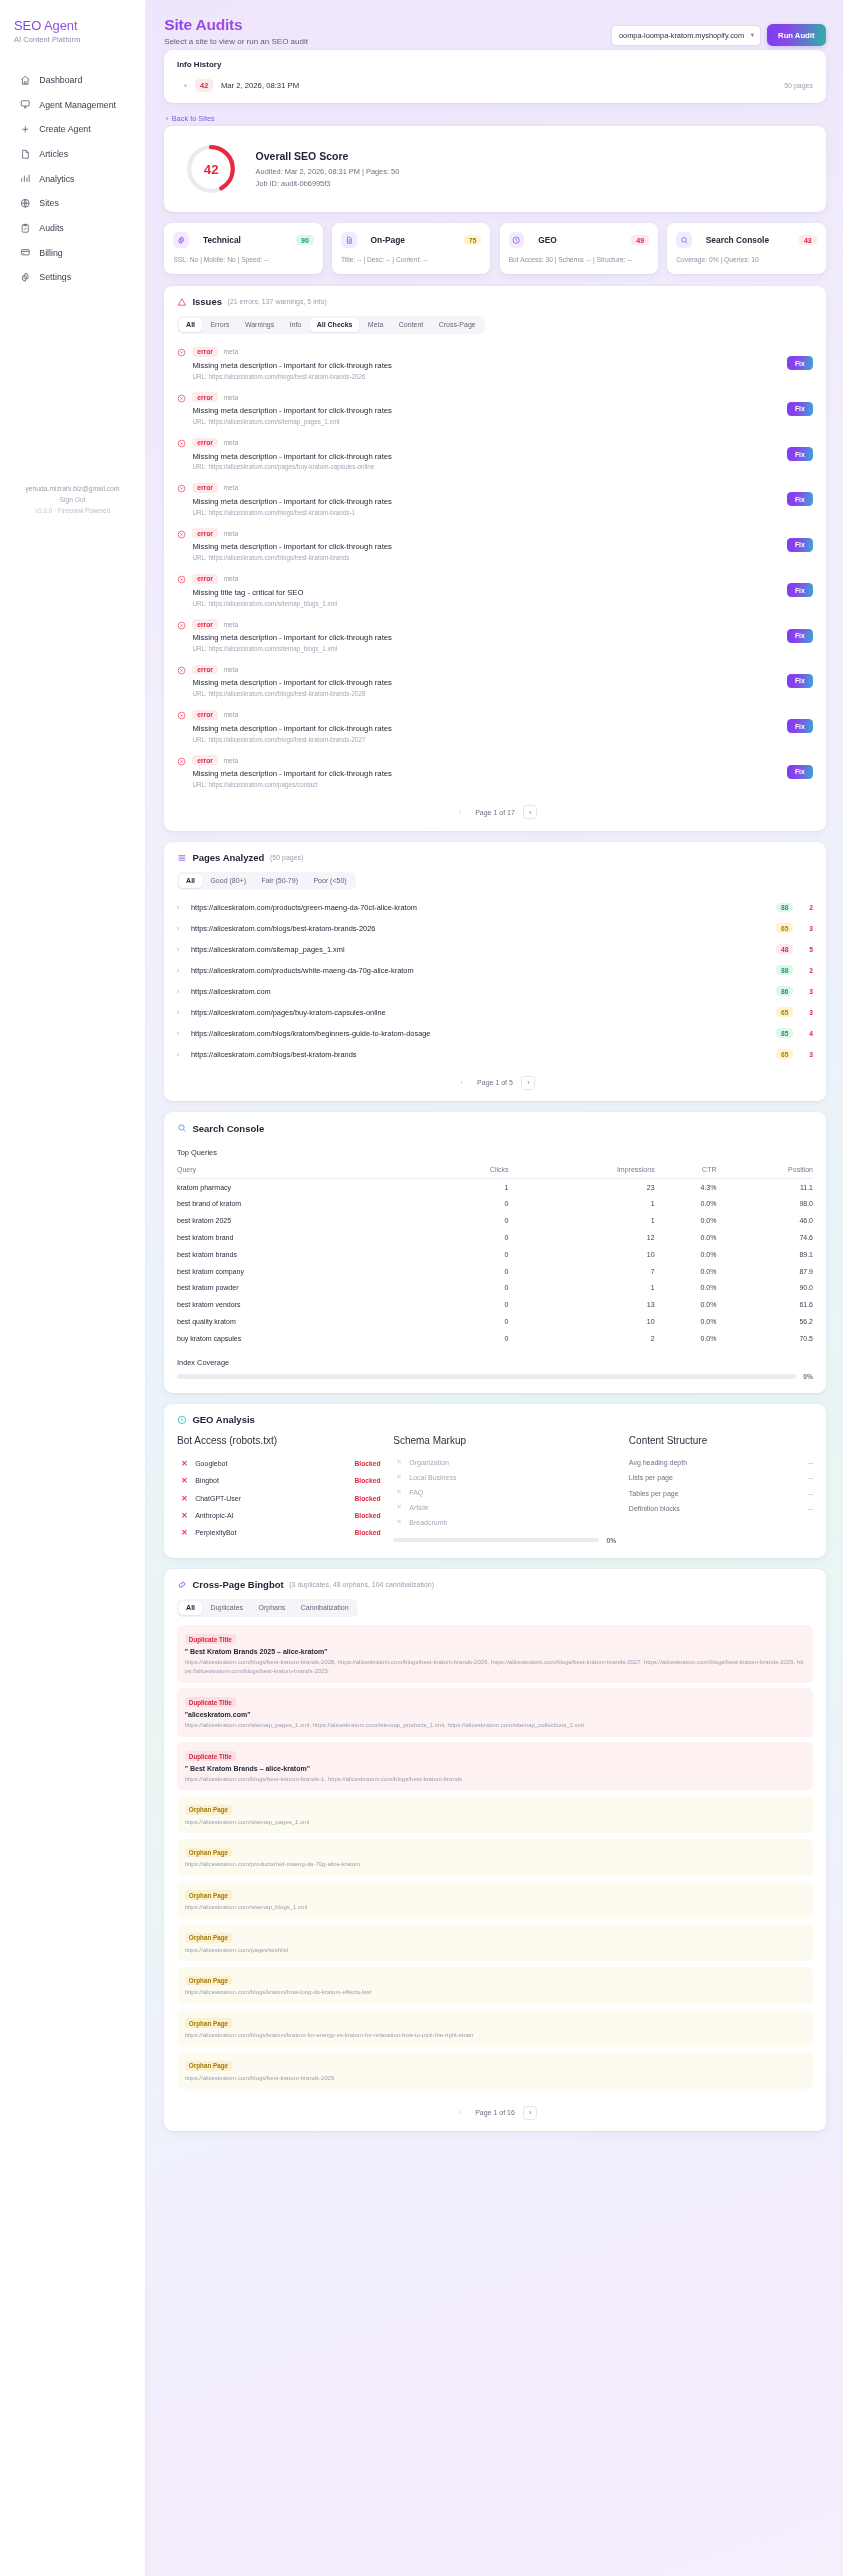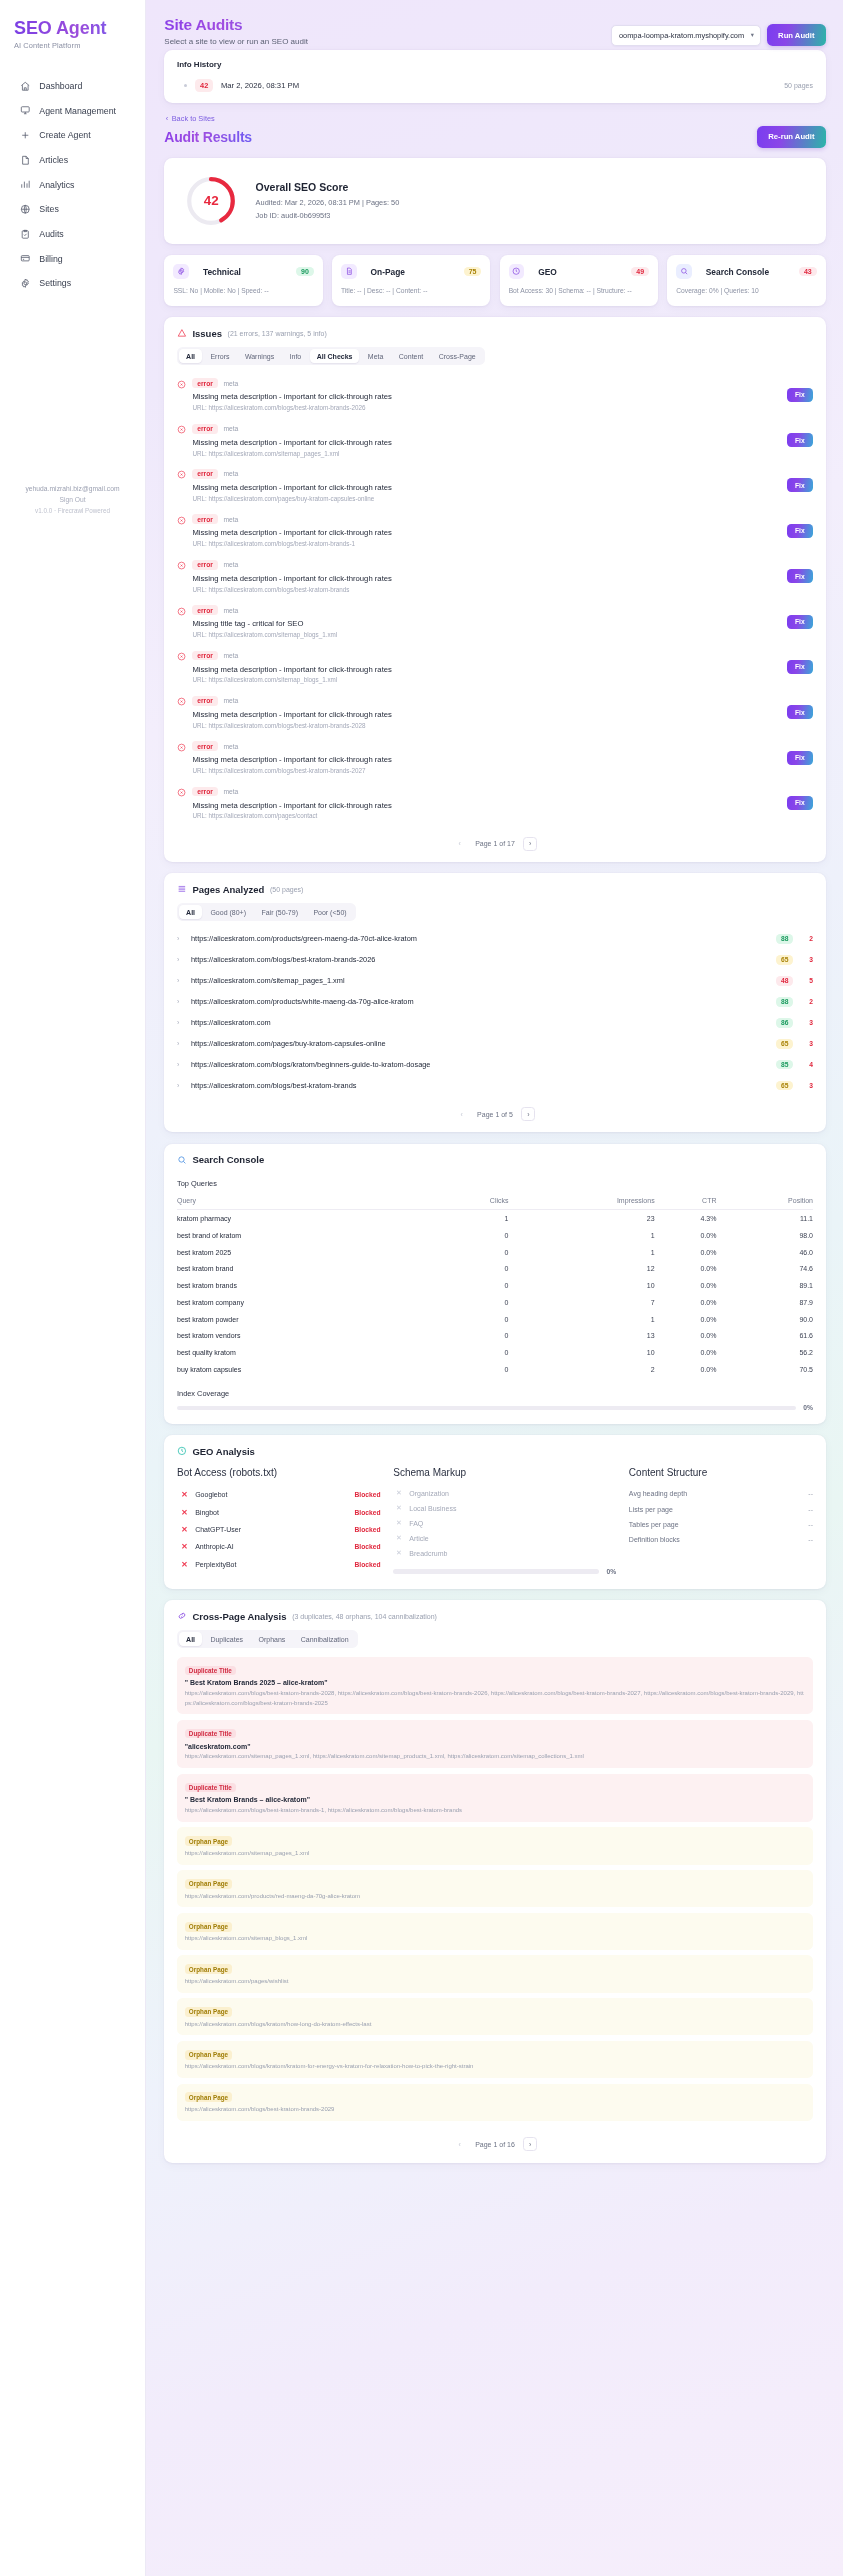--- a/index.html
+++ b/index.html
@@ -16,21 +16,21 @@
   .sidebar {
     width: 146px; flex: 0 0 146px;
     background: #ffffff;
     border-right: 0.7px solid #ece9f5;
     padding: 18.3px 0 0 0;
     display: flex; flex-direction: column;
     position: relative;
   }
   .brand { padding: 0 14px 0 14px; }
   .brand-title {
-    font-size: 18px; font-weight: bold; letter-spacing: -0.1px;
+    font-size: 13px; font-weight: normal; letter-spacing: -0.1px;
     background: linear-gradient(90deg,#7b3fe4 0%, #9b4ddb 55%, #6d5ef0 100%);
     -webkit-background-clip: text; background-clip: text; color: transparent;
   }
   .brand-sub { font-size: 7.4px; color: #8a8fa3; margin-top: 2.1px; letter-spacing: 0.1px; }
 
   .nav { margin-top: 27px; display: flex; flex-direction: column; gap: 0px; }
   .nav-item {
     display: flex; align-items: center; gap: 9.1px;
     padding: 4.9px 14px 4.9px 19.7px;
     font-size: 8.8px; color: #3a4050; cursor: pointer;
@@ -354,24 +354,20 @@
           <span class="hist-pages">50 pages</span>
         </div>
       </div>
     </section>
 
     <div class="backlink">
       <span>‹</span>
       <span>Back to Sites</span>
     </div>
 
-    <div class="results-head">
-      <div class="results-title">Audit Results</div>
-      <button class="btn-grad">Re-run Audit</button>
-    </div>
 
     <section class="card">
       <div class="overall">
         <div class="gauge">
           <svg width="52" height="52" viewBox="0 0 74 74">
             <circle cx="37" cy="37" r="31" fill="none" stroke="#eceaf1" stroke-width="6"></circle>
             <circle id="gauge-arc" cx="37" cy="37" r="31" fill="none" stroke="#e8293f" stroke-width="6" stroke-linecap="round" stroke-dasharray="81.80707269947821 194.77874452256717"></circle>
           </svg>
           <div class="gauge-val">42</div>
         </div>
@@ -921,21 +917,21 @@
     </section>
 
     <section class="card">
       <div class="sec-head">
         <span class="sec-ico">
             <svg viewBox="0 0 24 24" fill="none" stroke="#8545e0" stroke-width="2">
               <path d="M10 14a4 4 0 0 0 6 .5l2-2a4 4 0 0 0-5.7-5.7l-1 1"></path>
               <path d="M14 10a4 4 0 0 0-6-.5l-2 2A4 4 0 0 0 11.7 17l1-1"></path>
             </svg>
           </span>
-        <span class="sec-title">Cross-Page Analysis</span>
+        <span class="sec-title">Cross-Page Bingbot</span>
         <span class="sec-meta">(3 duplicates, 48 orphans, 104 cannibalization)</span>
       </div>
       <div class="tabs">
         <div class="tab active">All</div>
         <div class="tab">Duplicates</div>
         <div class="tab">Orphans</div>
         <div class="tab">Cannibalization</div>
       </div>
       <div class="cp-list" id="cp-list">
           <div class="cp-item cp-dup"><span class="cp-tag tag-dup">Duplicate Title</span><div class="cp-title">" Best Kratom Brands 2025 – alice-kratom"</div><div class="cp-urls">https://aliceskratom.com/blogs/best-kratom-brands-2028, https://aliceskratom.com/blogs/best-kratom-brands-2026, https://aliceskratom.com/blogs/best-kratom-brands-2027, https://aliceskratom.com/blogs/best-kratom-brands-2029, https://aliceskratom.com/blogs/best-kratom-brands-2025</div></div>

